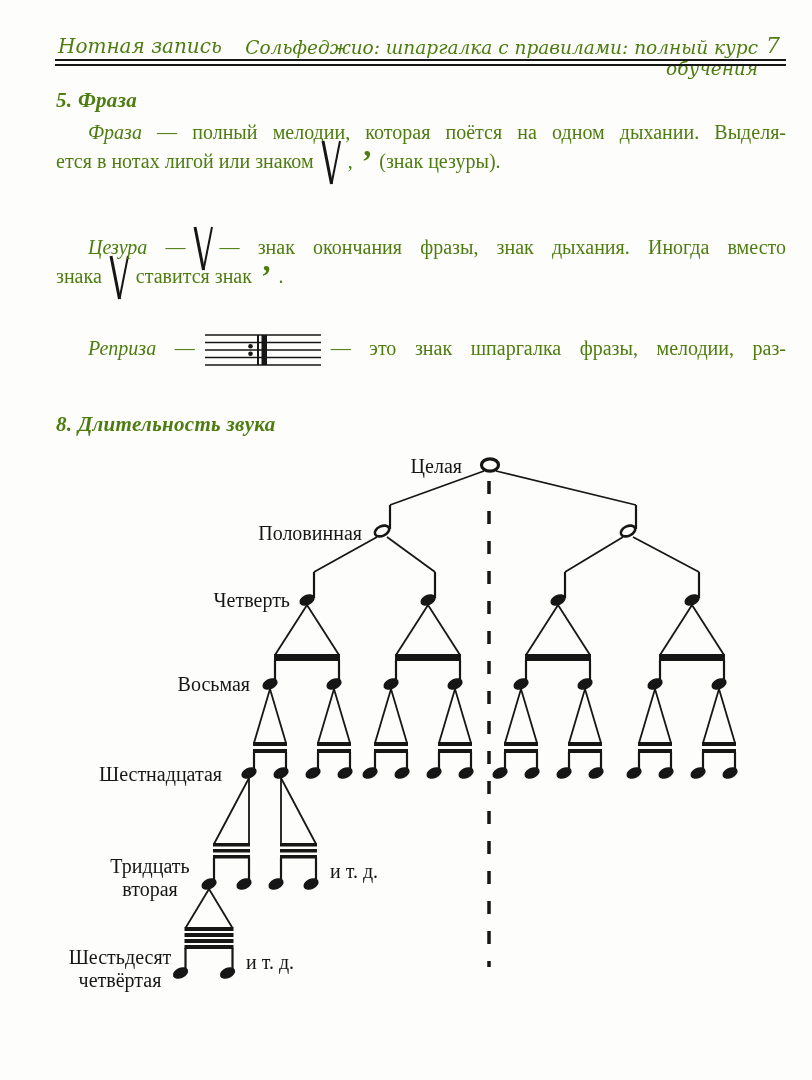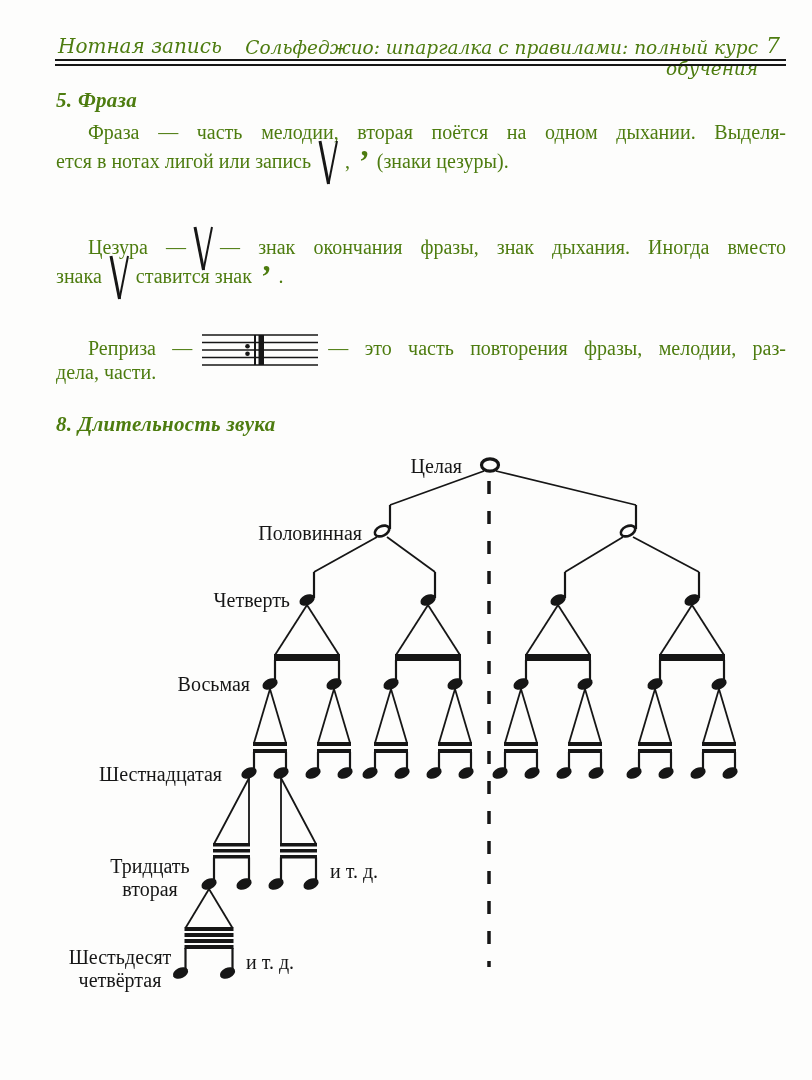--- a/index.html
+++ b/index.html
@@ -28,45 +28,45 @@
   
   .hding{
     position:absolute; left:56px; width:730px; font-size:21px; font-weight:bold;
     line-height:26px; letter-spacing:0.3px;font-style:italic;
   }
   .line{
     position:absolute; left:56px; width:730px; font-size:20px; line-height:26px;
   }
   .just{ text-align:justify; text-align-last:justify; }
   .indent{ text-indent:32px; }
-  .it{ }
+  .it{ font-style:italic; }
   .vmark{ vertical-align:-18px; margin:0 6px; }
   .staffwrap{ vertical-align:middle; margin:0 8px; }
   .breath{
     font-weight:bold; font-size:32px; line-height:0; vertical-align:-4px;
     letter-spacing:0; margin:0 2px 0 4px;
   }
   .treesvg{ position:absolute; left:0; top:430px; }
 </style>
 </head>
 <body>
 
 <div class="page">
 
   <div class="hdr-left">Нотная запись</div>
   <div class="hdr-right">Сольфеджио: шпаргалка с правилами: полный курс обучения</div>
   <div class="hdr-page">7</div>
   <div class="hdr-rule"></div>
 
   <div class="hding" style="top:87px">5. Фраза</div>
-  <div class="line just indent" style="top:119px"><span class="it">Фраза</span><span> — часть мелодии, вторая поётся на одном дыхании. Выделя-</span></div>
-  <div class="line" style="top:140px"><span>ется в нотах лигой или запись</span><svg class="vmark" width="22" height="46" viewBox="0 0 22 46">
+  <div class="line just indent" style="top:119px"><span class="it">Фраза</span><span> — полный мелодии, которая поётся на одном дыхании. Выделя-</span></div>
+  <div class="line" style="top:140px"><span>ется в нотах лигой или знаком</span><svg class="vmark" width="22" height="46" viewBox="0 0 22 46">
         <line x1="3" y1="1" x2="11.5" y2="44" stroke="#161616" stroke-width="3"></line>
         <line x1="20" y1="1" x2="11.5" y2="44" stroke="#161616" stroke-width="2"></line>
-      </svg><span>,</span> <span class="breath">’</span> <span>(знаки цезуры).</span></div>
+      </svg><span>,</span> <span class="breath">’</span> <span>(знак цезуры).</span></div>
 
   <div class="line" style="top:255px"><span>знака</span><svg class="vmark" width="22" height="46" viewBox="0 0 22 46">
         <line x1="3" y1="1" x2="11.5" y2="44" stroke="#161616" stroke-width="3"></line>
         <line x1="20" y1="1" x2="11.5" y2="44" stroke="#161616" stroke-width="2"></line>
       </svg><span>ставится знак</span> <span class="breath">’</span> <span>.</span></div>
   <div class="line just" style="top:226px"><span class="it" style="margin-left:32px">Цезура</span> <span>—</span><svg class="vmark" width="22" height="46" viewBox="0 0 22 46">
         <line x1="3" y1="1" x2="11.5" y2="44" stroke="#161616" stroke-width="3"></line>
         <line x1="20" y1="1" x2="11.5" y2="44" stroke="#161616" stroke-width="2"></line>
       </svg><span>— знак окончания фразы, знак дыхания. Иногда вместо</span></div>
 
@@ -75,22 +75,21 @@
           <line x1="2" y1="5" x2="118" y2="5"></line>
           <line x1="2" y1="12.5" x2="118" y2="12.5"></line>
           <line x1="2" y1="20" x2="118" y2="20"></line>
           <line x1="2" y1="27.5" x2="118" y2="27.5"></line>
           <line x1="2" y1="35" x2="118" y2="35"></line>
         </g>
         <circle cx="47.5" cy="16.2" r="2.3" fill="#161616"></circle>
         <circle cx="47.5" cy="23.8" r="2.3" fill="#161616"></circle>
         <line x1="55" y1="5" x2="55" y2="35" stroke="#161616" stroke-width="2"></line>
         <rect x="58.5" y="5" width="5.5" height="30" fill="#161616"></rect>
-      </svg><span>— это часть повторения фразы, мелодии, раз-</span></div>
-  <div class="line" style="top:359px">дела, части.</div>
+      </svg><span>— это знак шпаргалка фразы, мелодии, раз-</span></div>
 
   <div class="hding" style="top:411px">8. Длительность звука</div>
 
   <svg id="tree-svg" class="treesvg" width="812" height="575" viewBox="0 430 812 575">
       <line x1="489" y1="481" x2="489" y2="967" stroke="#161616" stroke-width="3.5" stroke-dasharray="13 17"></line>
       <ellipse cx="490" cy="465" rx="8.5" ry="6.2" fill="none" stroke="#161616" stroke-width="3.2"></ellipse>
       <line x1="484" y1="471" x2="390" y2="505" stroke="#161616" stroke-width="1.8"></line>
       <line x1="496" y1="471" x2="636" y2="505" stroke="#161616" stroke-width="1.8"></line>
       <line x1="390" y1="505" x2="390" y2="529" stroke="#161616" stroke-width="2.2"></line>
       <ellipse cx="382" cy="531" rx="7.6" ry="4.8" fill="none" stroke="#161616" stroke-width="2.6" transform="rotate(-25 382 531)"></ellipse>

